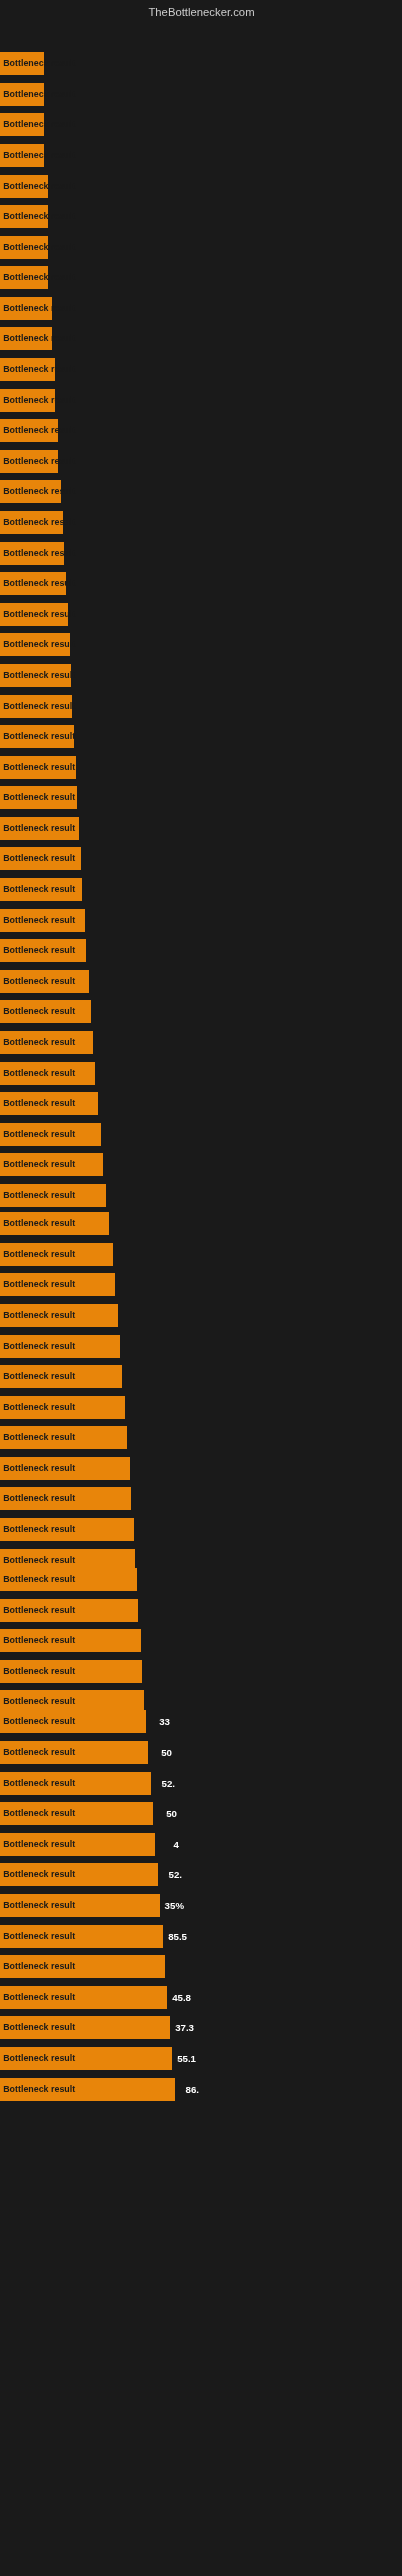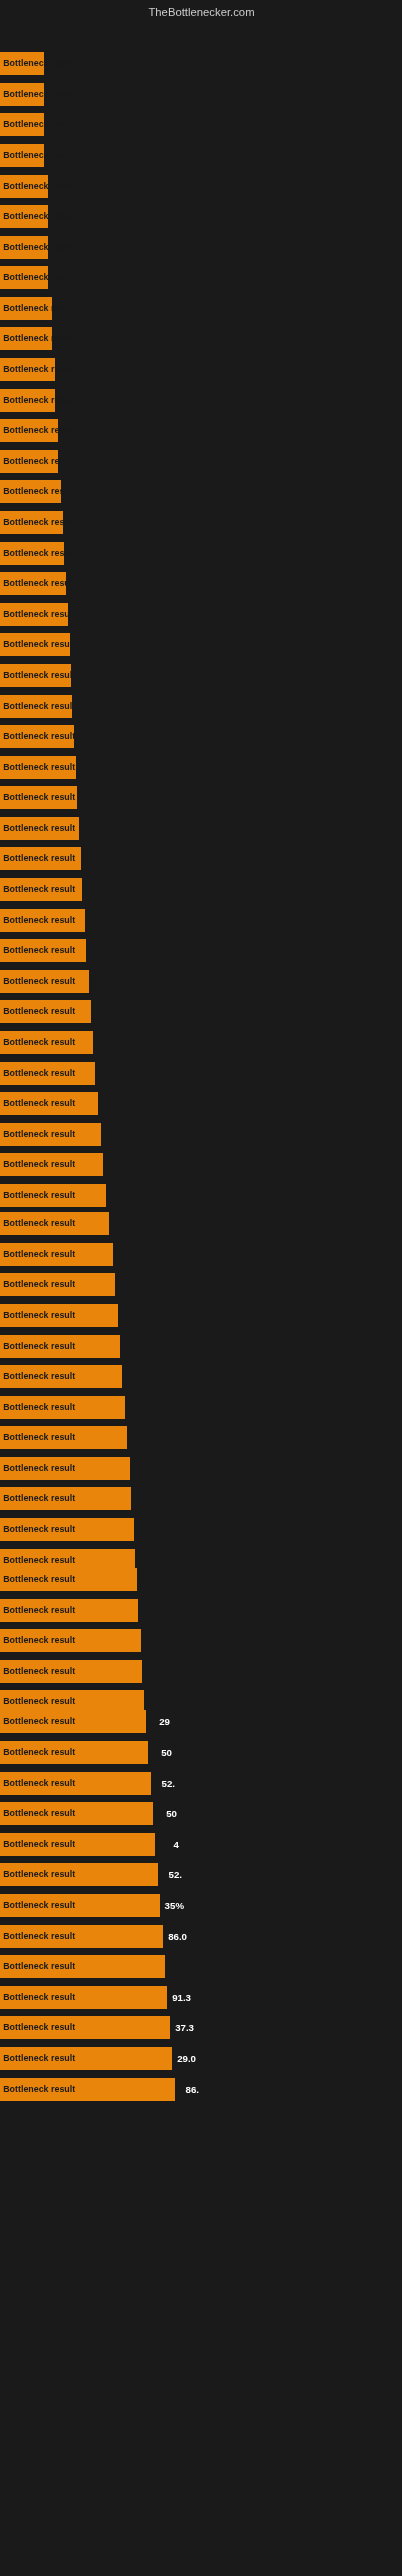--- a/index.html
+++ b/index.html
@@ -344,21 +344,21 @@
       </div>
     </div>
     <div class="bar-row" style="top: 1662px;">
       <div class="bar" style="width: 144px;">
         <span class="bar-label">Bottleneck result</span>
       </div>
     </div>
     <div class="bar-row" style="top: 1682px;">
       <div class="bar" style="width: 146px;">
         <span class="bar-label">Bottleneck result</span>
-        <span class="bar-value">29</span>
+        <span class="bar-value">33</span>
       </div>
     </div>
     <div class="bar-row" style="top: 1713px;">
       <div class="bar" style="width: 148px;">
         <span class="bar-label">Bottleneck result</span>
         <span class="bar-value">50</span>
       </div>
     </div>
     <div class="bar-row" style="top: 1744px;">
       <div class="bar" style="width: 151px;">
@@ -386,44 +386,44 @@
     </div>
     <div class="bar-row" style="top: 1866px;">
       <div class="bar" style="width: 160px;">
         <span class="bar-label">Bottleneck result</span>
         <span class="bar-value">35%</span>
       </div>
     </div>
     <div class="bar-row" style="top: 1897px;">
       <div class="bar" style="width: 163px;">
         <span class="bar-label">Bottleneck result</span>
-        <span class="bar-value">86.0</span>
+        <span class="bar-value">85.5</span>
       </div>
     </div>
     <div class="bar-row" style="top: 1927px;">
       <div class="bar" style="width: 165px;">
         <span class="bar-label">Bottleneck result</span>
       </div>
     </div>
     <div class="bar-row" style="top: 1958px;">
       <div class="bar" style="width: 167px;">
         <span class="bar-label">Bottleneck result</span>
-        <span class="bar-value">91.3</span>
+        <span class="bar-value">45.8</span>
       </div>
     </div>
     <div class="bar-row" style="top: 1988px;">
       <div class="bar" style="width: 170px;">
         <span class="bar-label">Bottleneck result</span>
         <span class="bar-value">37.3</span>
       </div>
     </div>
     <div class="bar-row" style="top: 2019px;">
       <div class="bar" style="width: 172px;">
         <span class="bar-label">Bottleneck result</span>
-        <span class="bar-value">29.0</span>
+        <span class="bar-value">55.1</span>
       </div>
     </div>
     <div class="bar-row" style="top: 2050px;">
       <div class="bar" style="width: 175px;">
         <span class="bar-label">Bottleneck result</span>
         <span class="bar-value">86.</span>
       </div>
     </div>
   </div>
 

